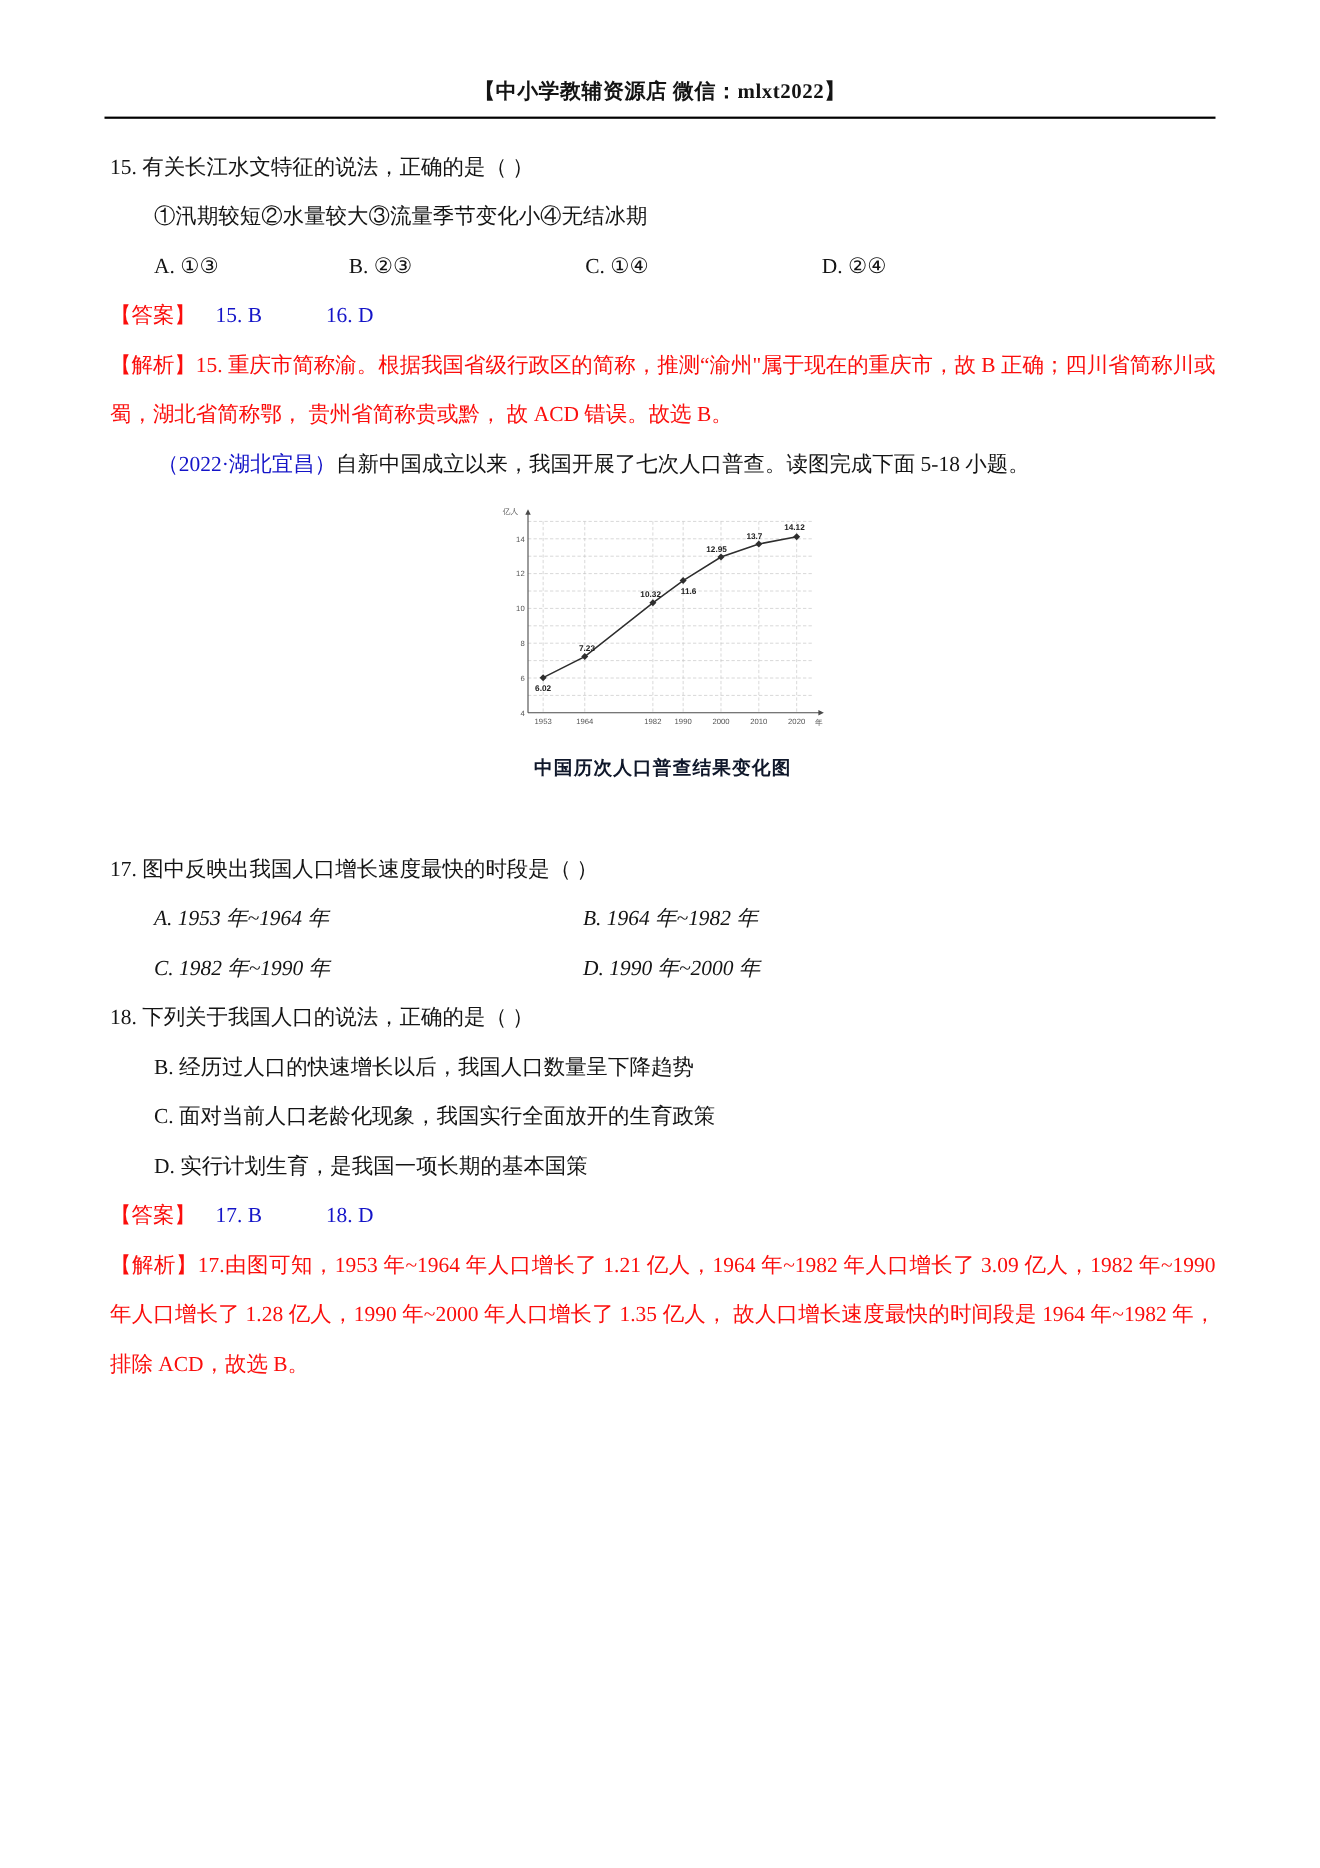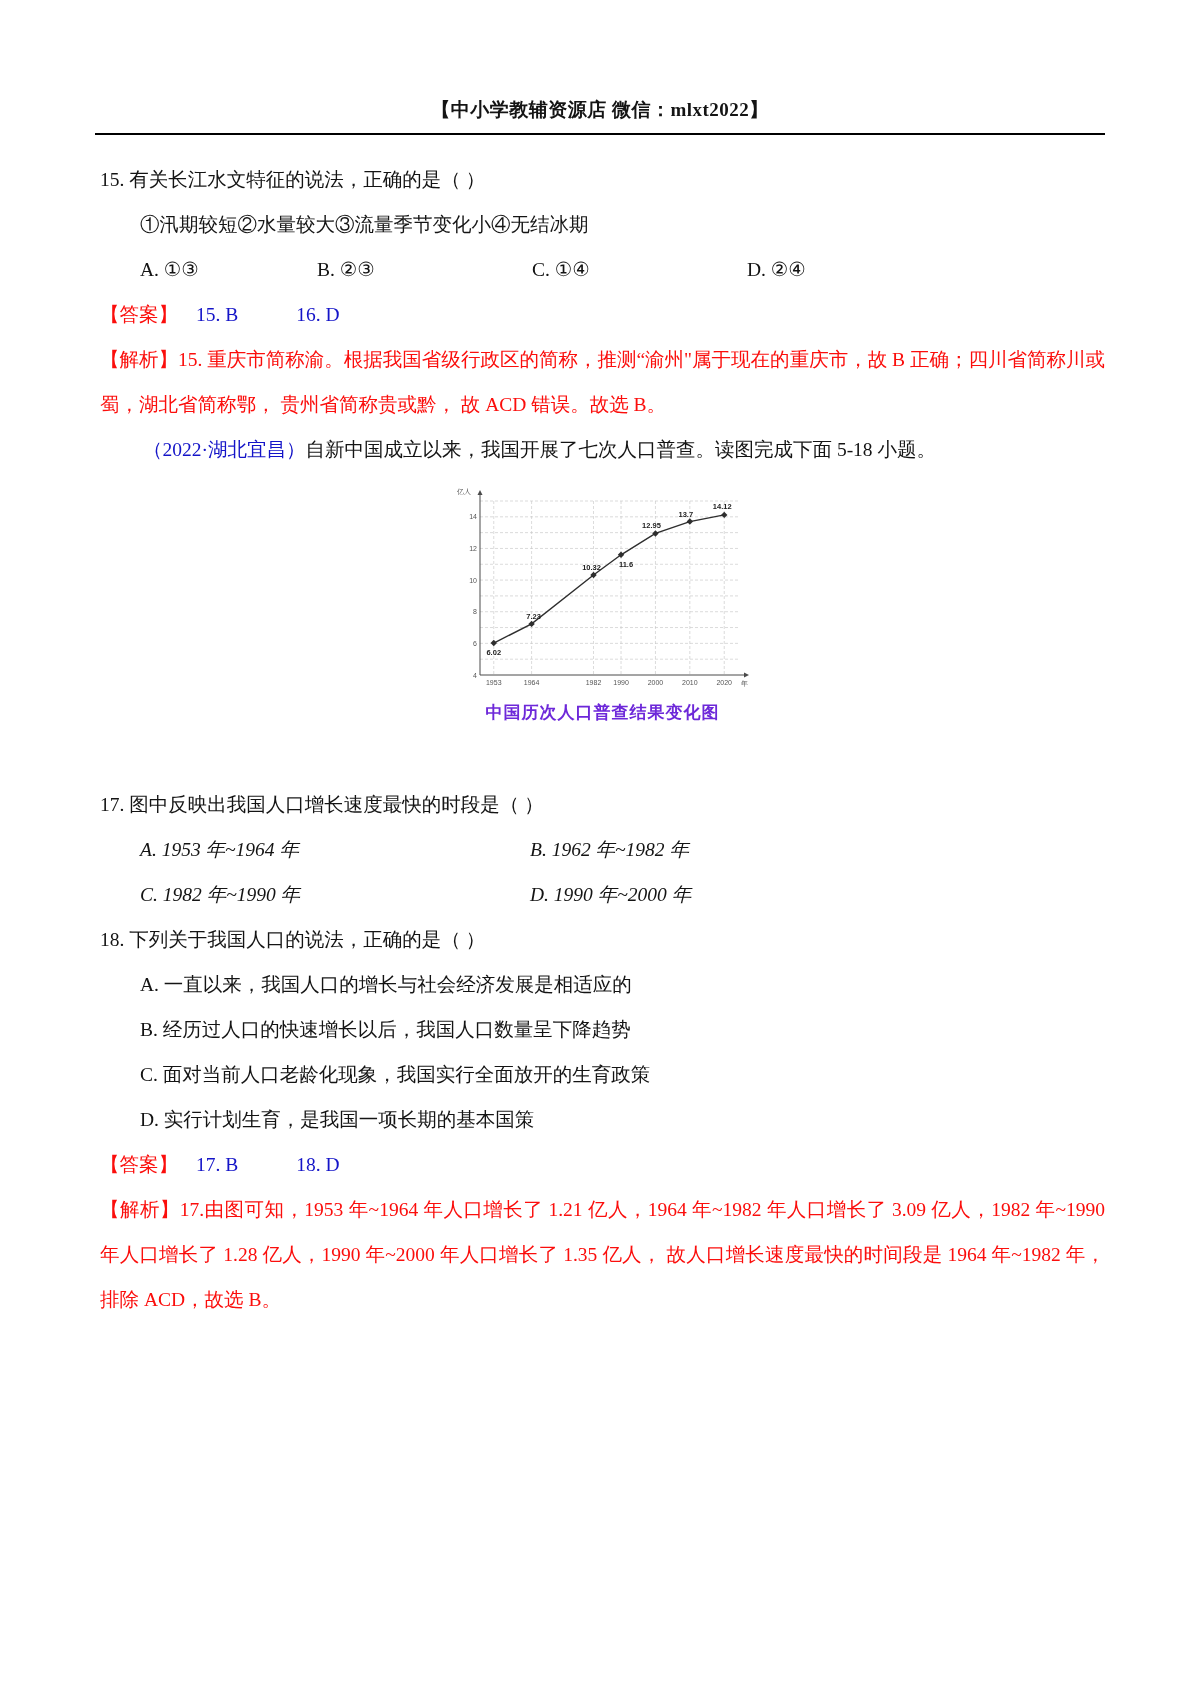--- a/index.html
+++ b/index.html
@@ -3,21 +3,21 @@
 <meta charset="utf-8">
 <style>
   * { margin:0; padding:0; box-sizing:border-box; }
   html,body { background:#888; }
   body { font-family:"Liberation Serif","DejaVu Serif",serif; color:#141414; }
   .page {
     width:1200px; height:1698px; margin:0 auto; background:#ffffff;
     position:relative; overflow:hidden;
   }
   .header {
-    padding-top:97px; text-align:center;
+    padding-top:70px; text-align:center;
     font-size:19px; font-weight:bold; letter-spacing:.5px;
   }
   .rule { margin:10px 95px 0 95px; border-bottom:2px solid #000; }
   main { padding:22px 95px 0 100px; font-size:19.5px; line-height:45px; }
 
   .indent1 { padding-left:40px; }
   .passage { padding-left:43px; }
 
   .opt-row { display:flex; padding-left:40px; }
   .opt-row .opt-a { width:177px; }
@@ -28,21 +28,21 @@
 
   .red  { color:var(--red,#fb0e0c); }
   .blue { color:var(--blue,#1414c8); }
   .ans-val { margin-right:58px;margin-left:18px; }
   .analysis { text-align:justify; }
 
   figure.chart { width:320px; margin:14px auto 56px auto; text-align:center; }
   figure.chart svg { width:300px; height:214px; display:block; margin:0 auto; }
   figcaption {
     font-family:"Liberation Sans","DejaVu Sans",sans-serif;
-    font-size:17px; font-weight:bold; line-height:26px; letter-spacing:1px; color:#6d28d9;
+    font-size:17px; font-weight:bold; line-height:26px; letter-spacing:1px; color:#0f172a;margin-top:13px;
   }
   .grid   { stroke:#c3c3c3; stroke-width:.6; stroke-dasharray:3 2; }
   .axis   { stroke:#4a4a4a; stroke-width:1; fill:none; }
   .axis-arrow { fill:#4a4a4a; }
   .tick   { font:7px "Liberation Sans",sans-serif; fill:#555; }
   .vlabel { font:7.5px "Liberation Sans",sans-serif; font-weight:bold; fill:#222; }
   .dataline { fill:none; stroke:#2e2e2e; stroke-width:1.4; }
   .marker { fill:#2e2e2e; }
 </style>
 </head>
@@ -129,29 +129,28 @@
           <text class="vlabel" text-anchor="middle" x="232.84" y="30.563636363636377">13.7</text>
           <path class="marker" d="M 271.24 25.720000000000013 L 274.44 28.920000000000012 L 271.24 32.12000000000001 L 268.04 28.920000000000012 Z"></path>
           <text class="vlabel" text-anchor="middle" x="269.24" y="22.920000000000012">14.12</text>
         </svg>
       <figcaption>中国历次人口普查结果变化图</figcaption>
     </figure>
 
     <p>17. 图中反映出我国人口增长速度最快的时段是（    ）</p>
     <div class="opt-row2">
       <span class="col">A. 1953 年~1964 年</span>
-      <span>B. 1962 年~1982 年</span>
+      <span>B. 1964 年~1982 年</span>
     </div>
     <div class="opt-row2">
       <span class="col">C. 1982 年~1990 年</span>
       <span>D. 1990 年~2000 年</span>
     </div>
 
     <p>18. 下列关于我国人口的说法，正确的是（    ）</p>
-    <p class="indent1">A. 一直以来，我国人口的增长与社会经济发展是相适应的</p>
     <p class="indent1">B. 经历过人口的快速增长以后，我国人口数量呈下降趋势</p>
     <p class="indent1">C. 面对当前人口老龄化现象，我国实行全面放开的生育政策</p>
     <p class="indent1">D. 实行计划生育，是我国一项长期的基本国策</p>
 
     <p>
       <span class="red">【答案】</span><span class="blue ans-val">17. B</span><span class="blue">18. D</span>
     </p>
 
     <p class="analysis red">
       <span>【解析】</span><span>17.由图可知，1953 年~1964 年人口增长了 1.21 亿人，1964 年~1982 年人口增长了 3.09 亿人，1982 年~1990 年人口增长了 1.28 亿人，1990 年~2000 年人口增长了 1.35 亿人， 故人口增长速度最快的时间段是 1964 年~1982 年，排除 ACD，故选 B。</span>

